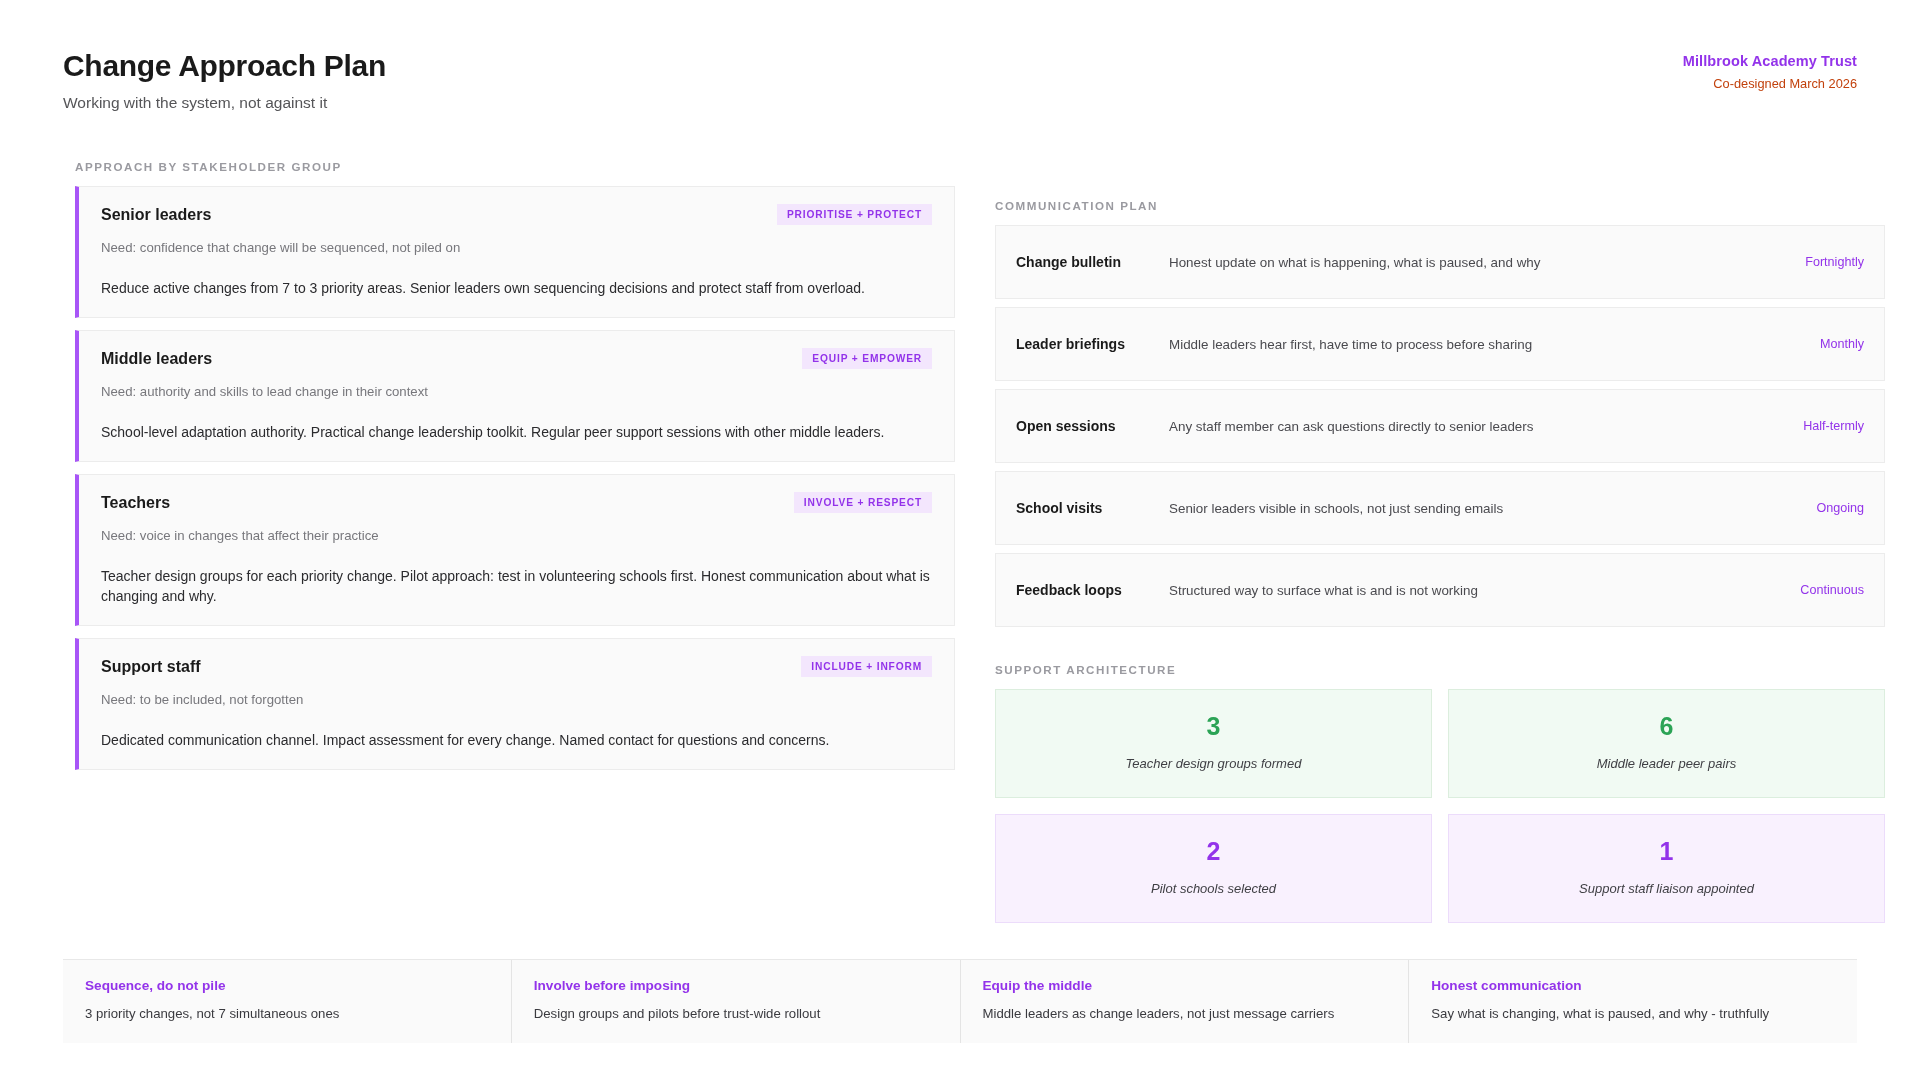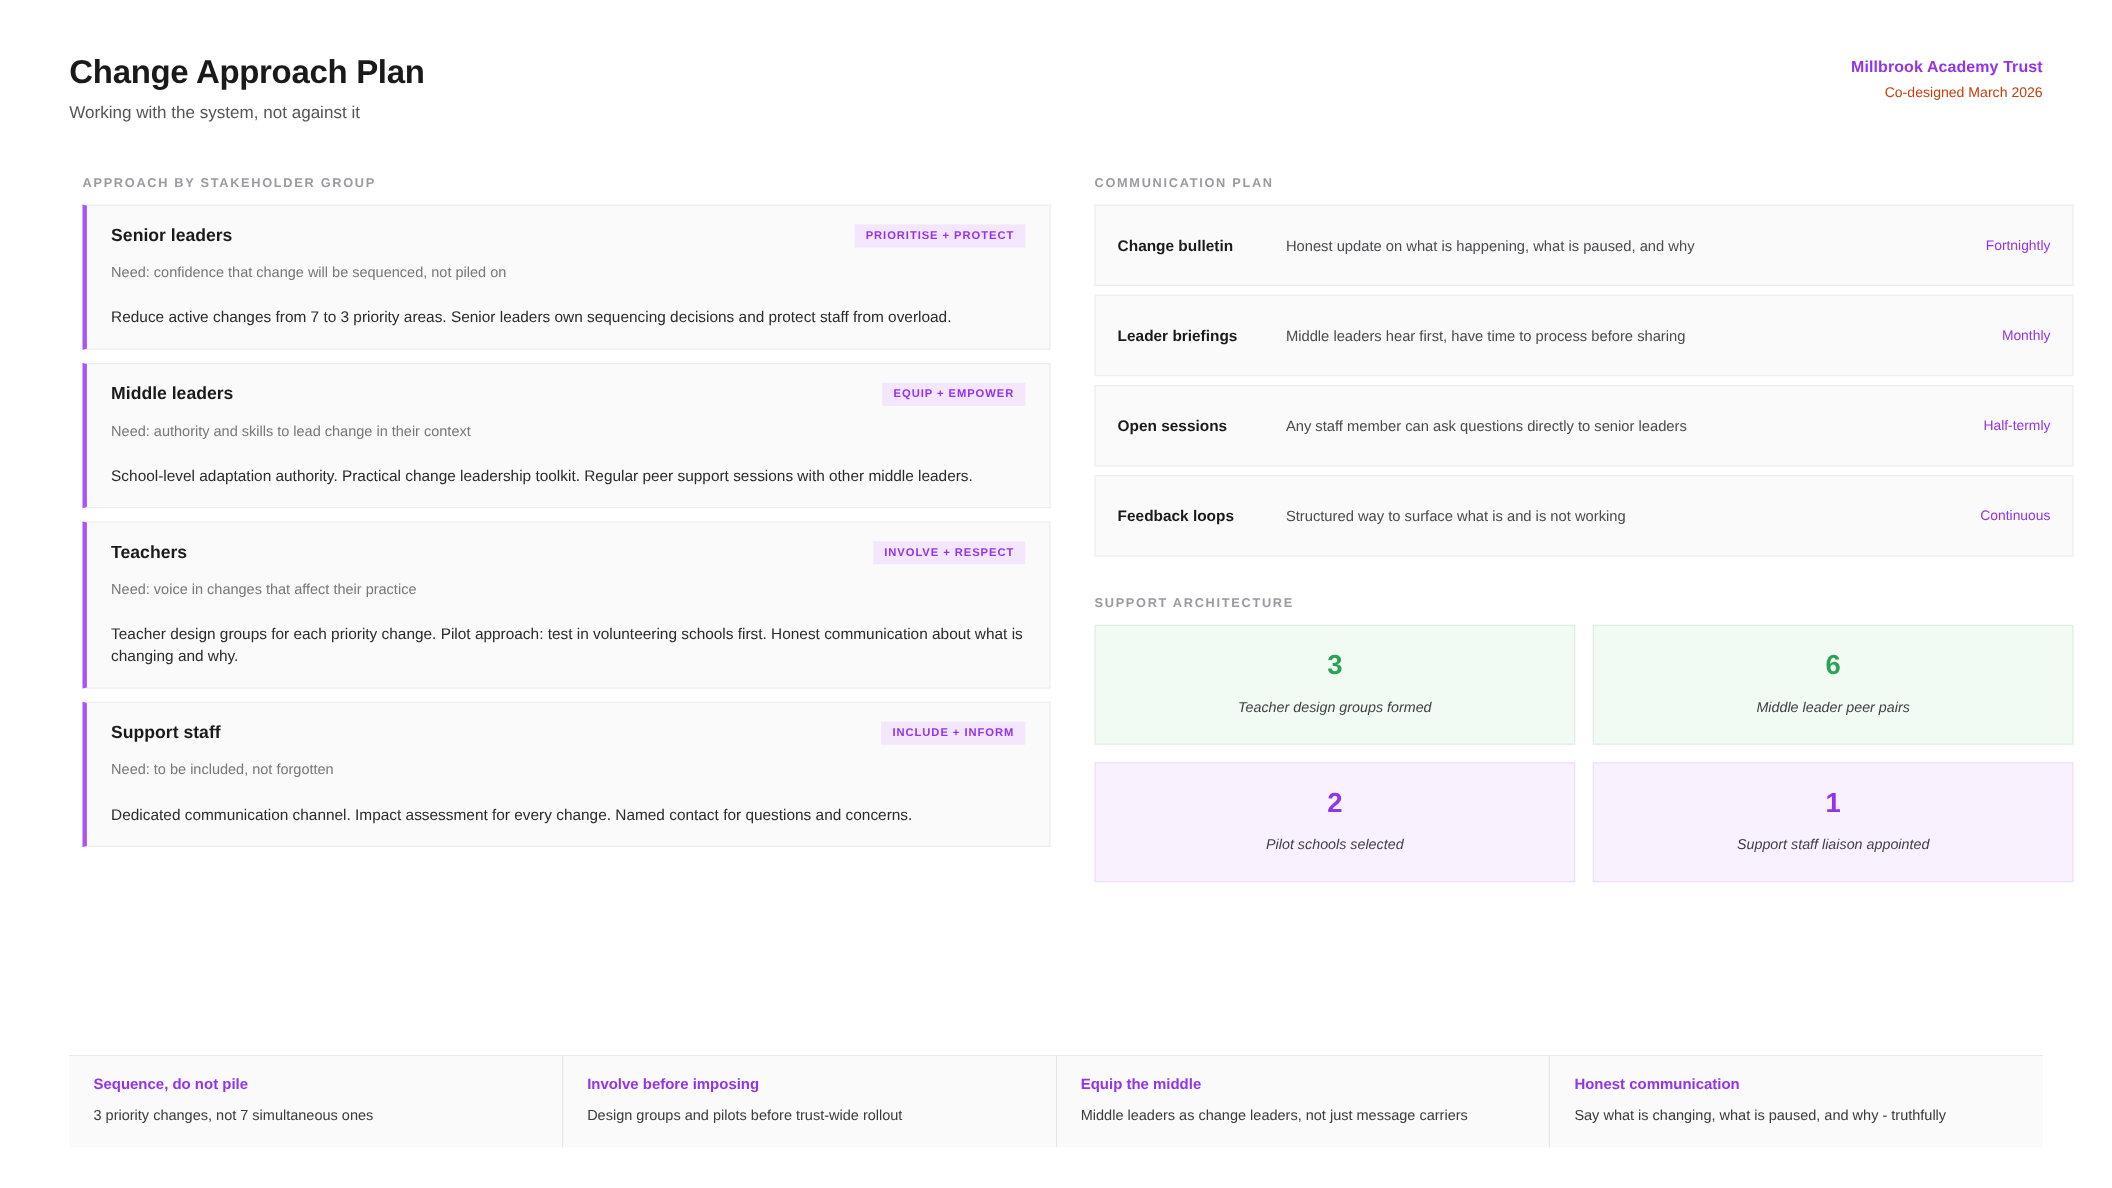--- a/index.html
+++ b/index.html
@@ -61,21 +61,21 @@
   .columns {
     position: absolute;
     top: 160px;
     left: 63px;
     right: 63px;
     display: flex;
     gap: 40px;
     align-items: flex-start;
   }
   .col-left  { width: 892px; flex: none; padding-left: 12px; }
-  .col-right { width: 890px; flex: none; }
+  .col-right { width: 890px; flex: none; margin-top: 39px; }
 
   .section-label {
     font-size: 11.6px;
     font-weight: bold;
     letter-spacing: 1.55px;
     color: #9a9aa0;
     text-transform: uppercase;
     margin-bottom: 13px;
   }
 
@@ -281,20 +281,25 @@
         <div class="comm-desc">Middle leaders hear first, have time to process before sharing</div>
         <div class="comm-freq">Monthly</div>
       </div>
 
       <div class="comm-row">
         <div class="comm-channel">Open sessions</div>
         <div class="comm-desc">Any staff member can ask questions directly to senior leaders</div>
         <div class="comm-freq">Half-termly</div>
       </div>
 
+      <div class="comm-row">
+        <div class="comm-channel">School visits</div>
+        <div class="comm-desc">Senior leaders visible in schools, not just sending emails</div>
+        <div class="comm-freq">Ongoing</div>
+      </div>
 
       <div class="comm-row">
         <div class="comm-channel">Feedback loops</div>
         <div class="comm-desc">Structured way to surface what is and is not working</div>
         <div class="comm-freq">Continuous</div>
       </div>
 
       <div class="section-label support-label">SUPPORT ARCHITECTURE</div>
 
       <div class="stat-grid">

